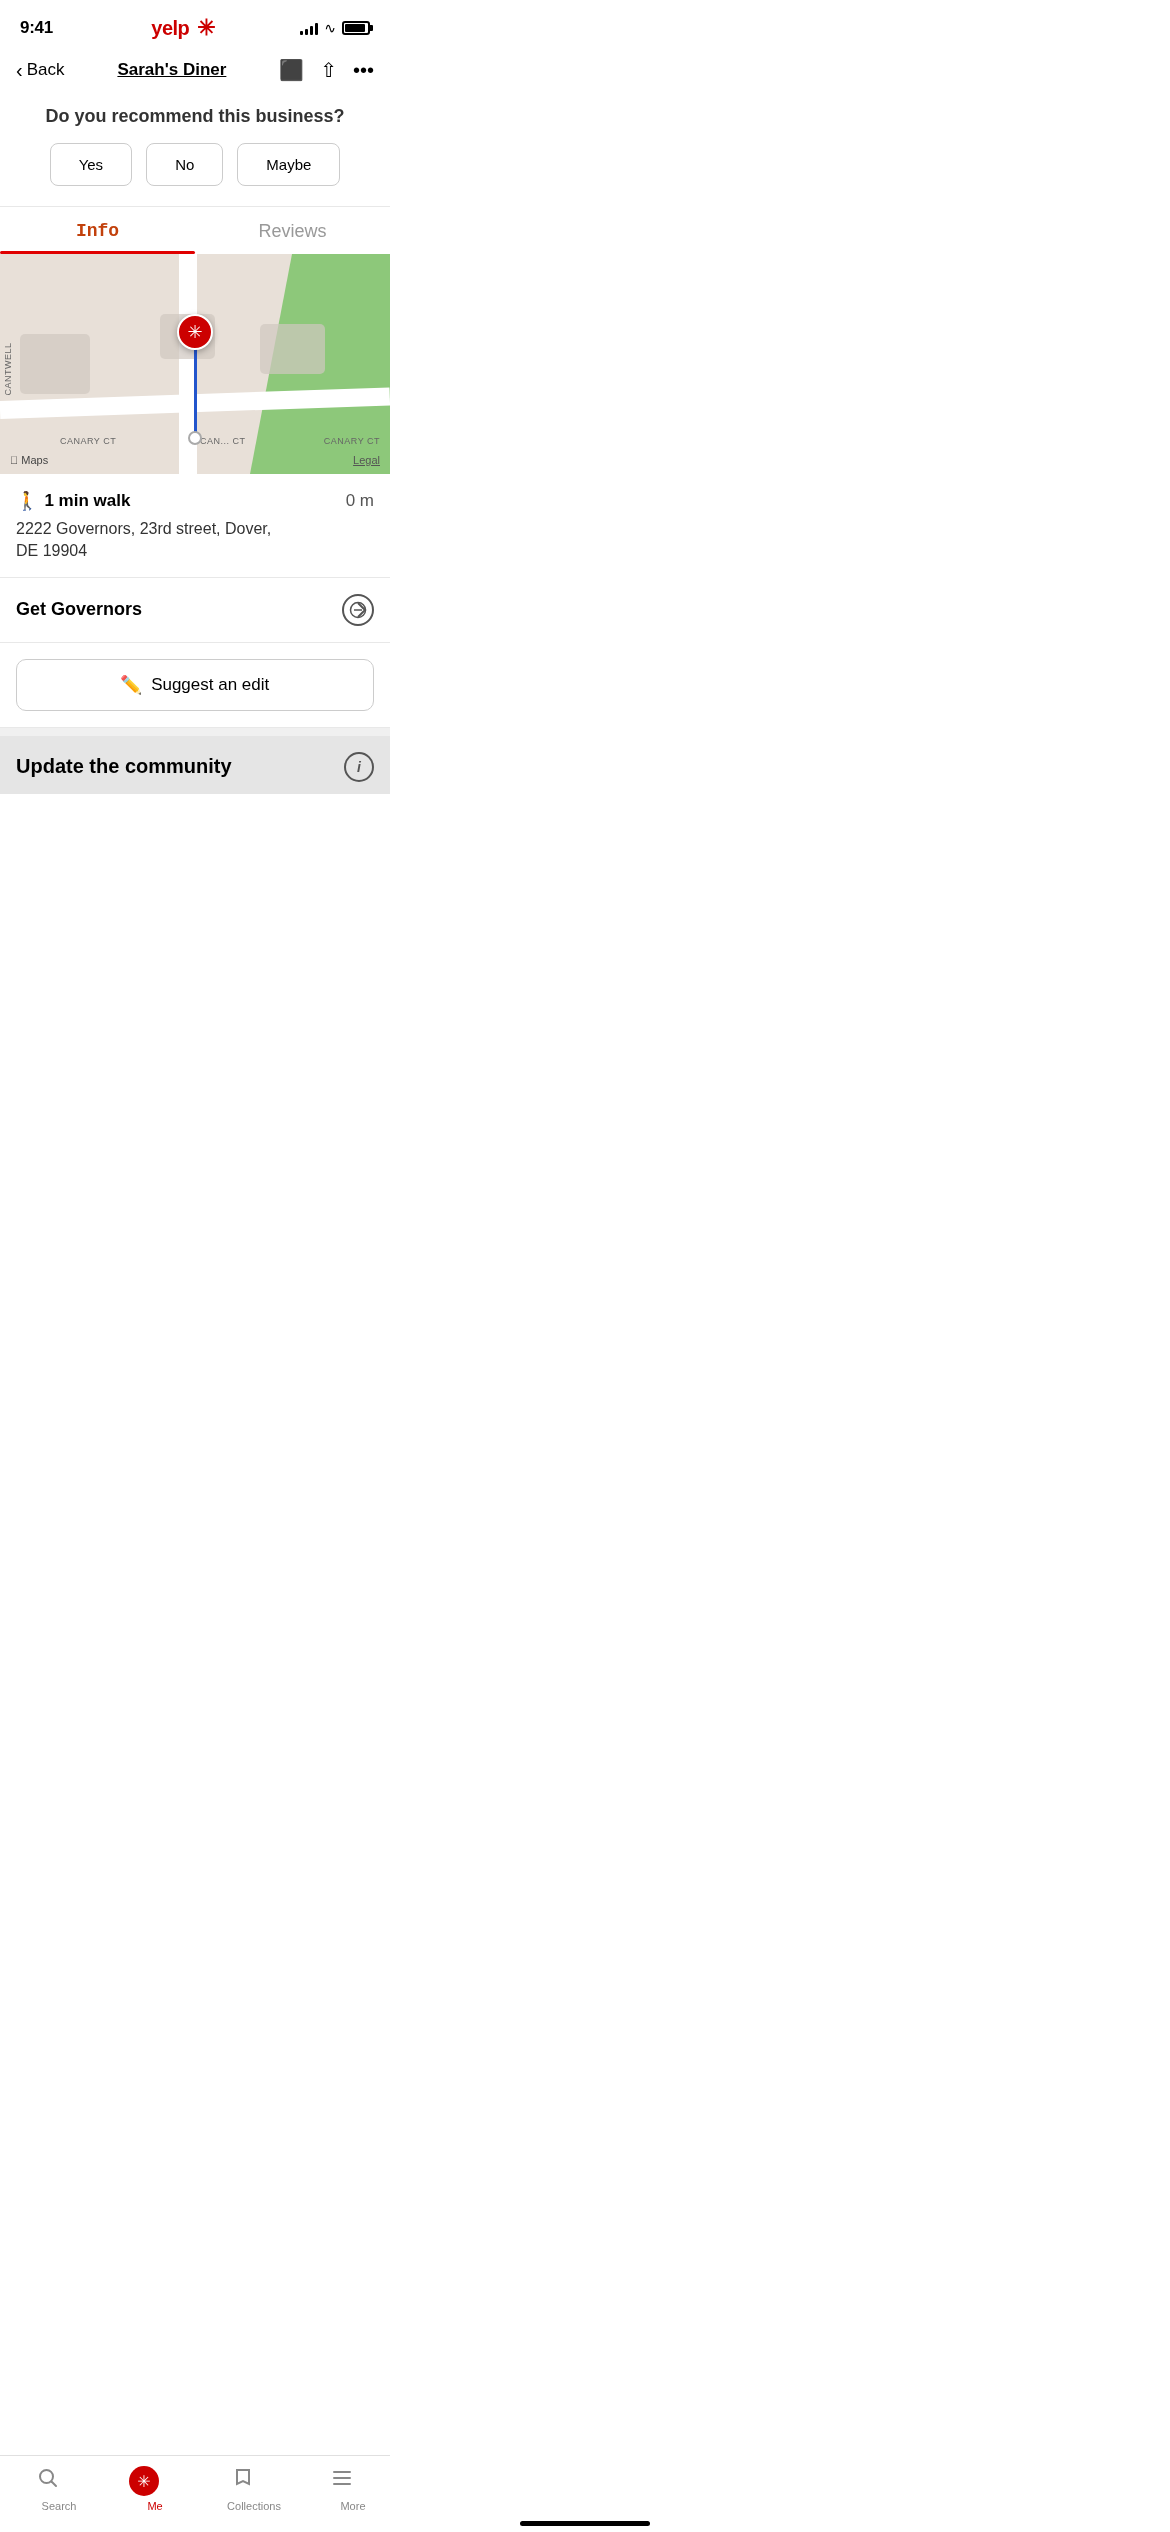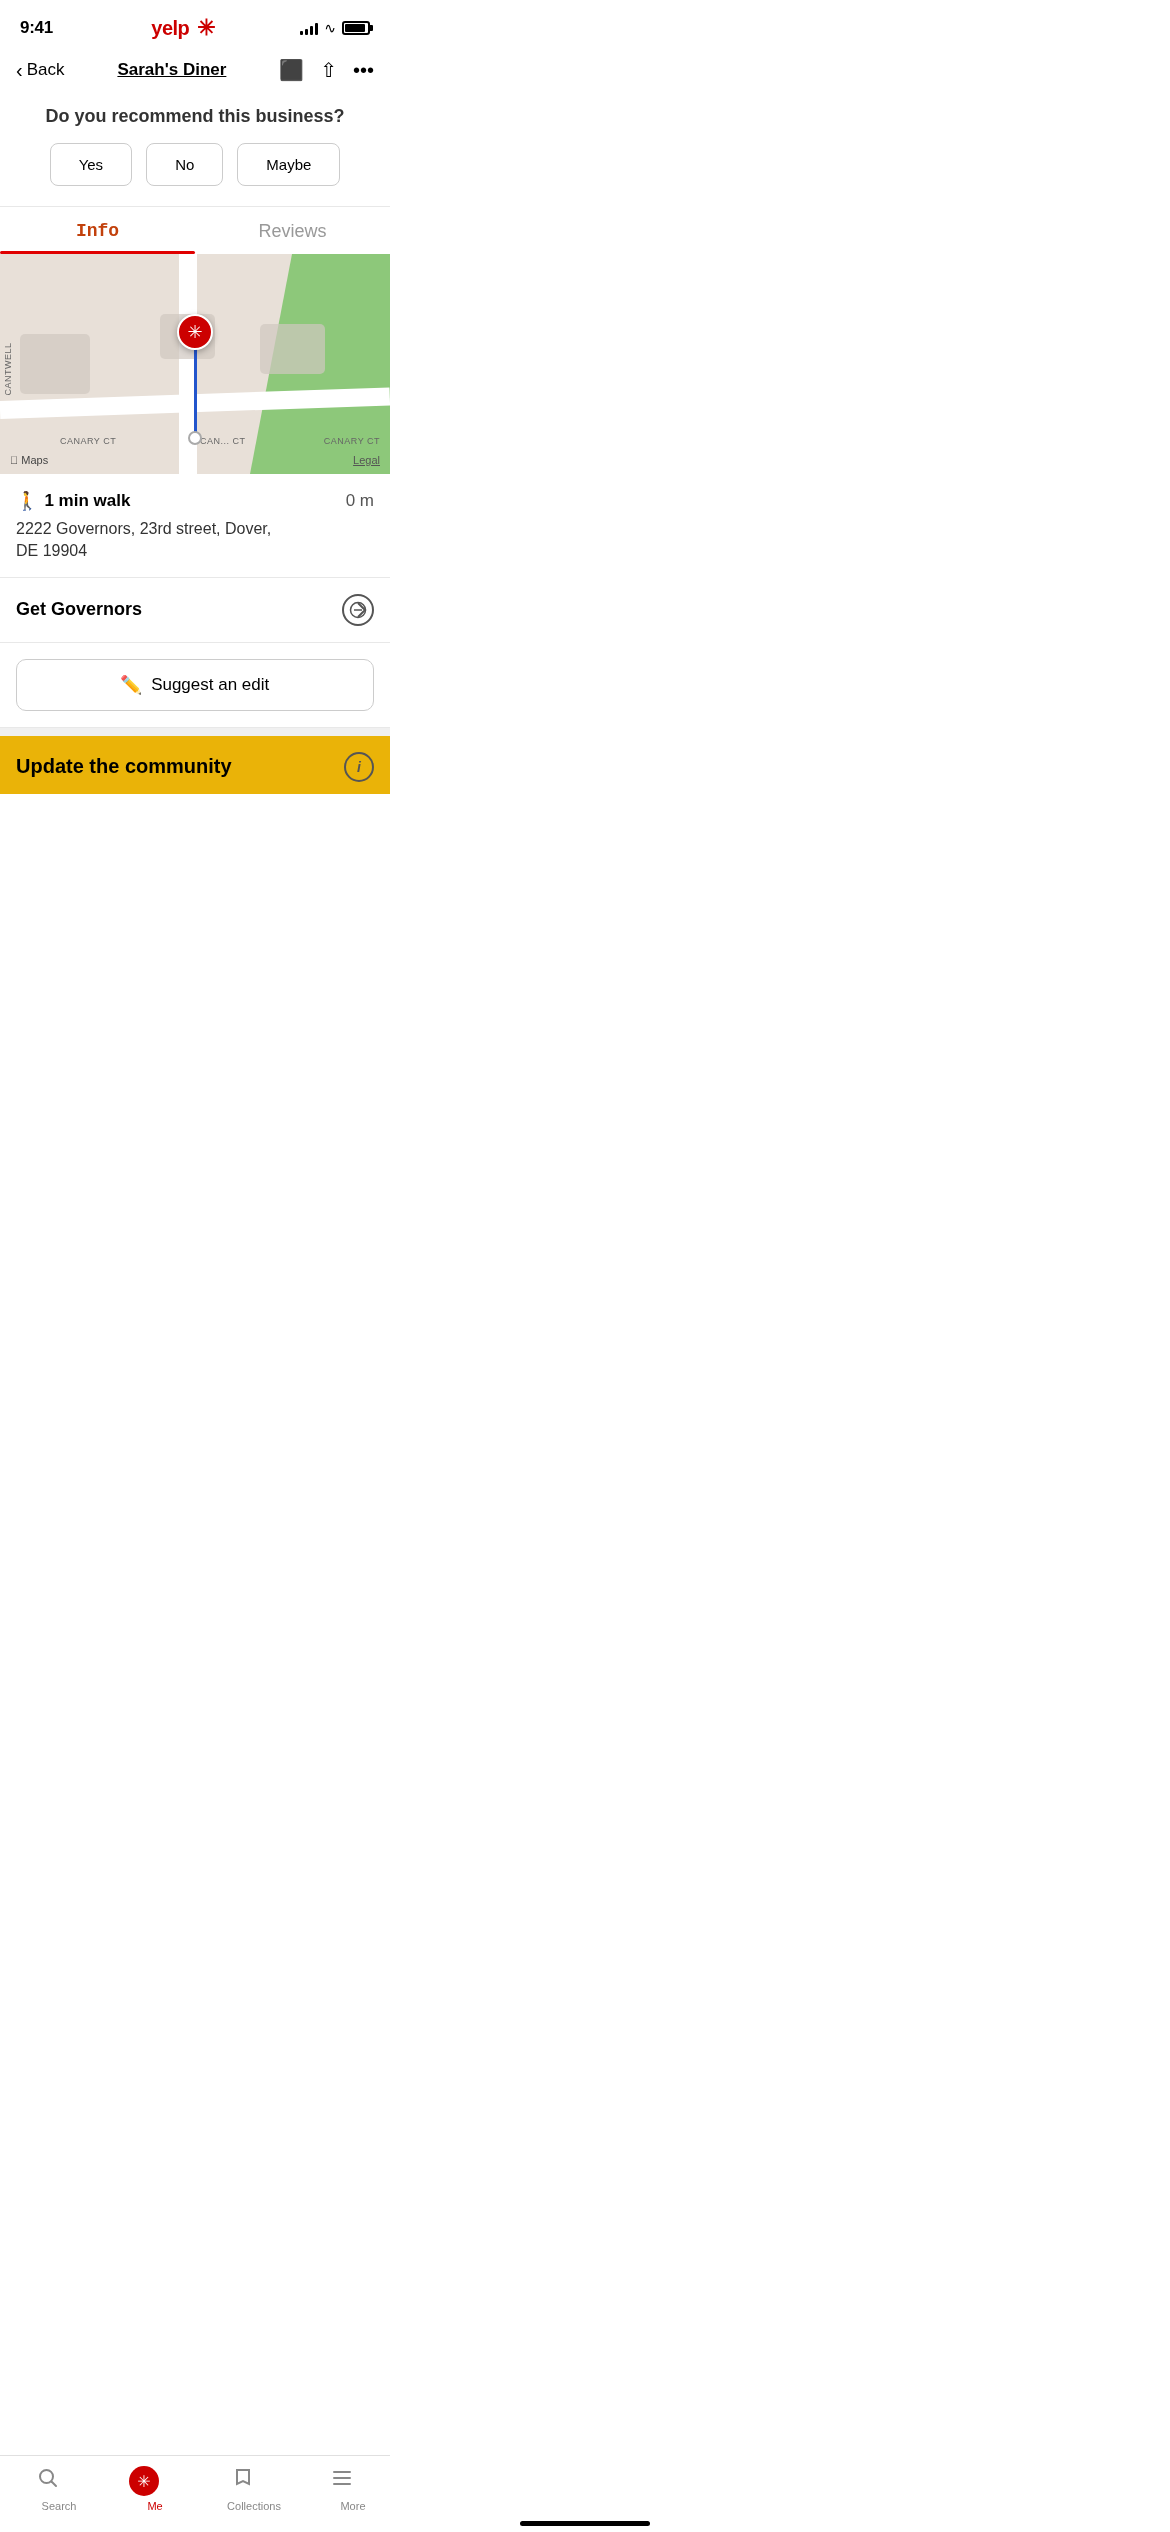--- a/index.html
+++ b/index.html
@@ -358,21 +358,21 @@
       cursor: pointer;
       color: #000;
     }
     .suggest-icon {
       font-size: 18px;
     }
 
     
     .update-section {
       padding: 16px 16px 12px;
-      background: #eab308;
+      background: #e5e5e5;
       display: flex;
       justify-content: space-between;
       align-items: center;
     }
     .update-title {
       font-size: 20px;
       font-weight: 700;
       color: #000;
     }
     .info-circle {

